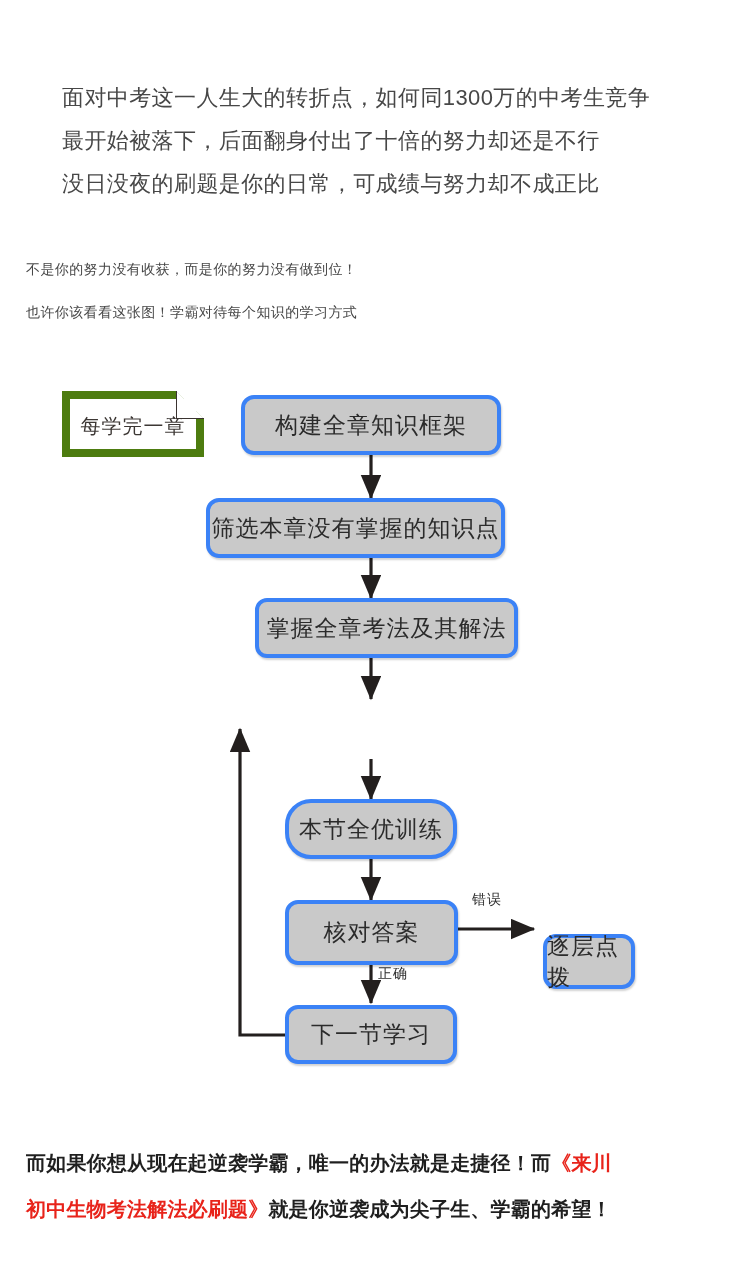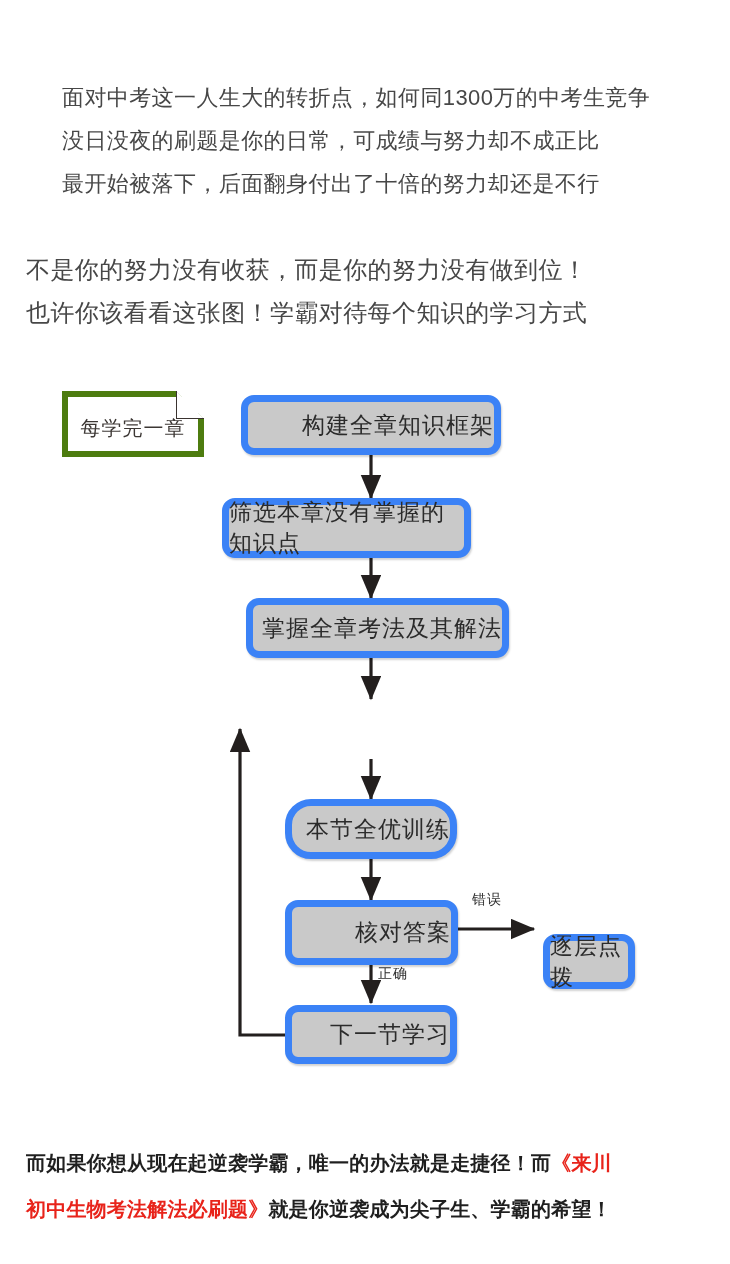--- a/index.html
+++ b/index.html
@@ -46,21 +46,21 @@
   }
 
   
   .lead-block {
     position: absolute;
     left: 26px;
     top: 248px;
     width: 680px;
   }
   .lead-line {
-    font-size: 24px;
+    font-size: 14px;
     line-height: 43px;
     color: #474747;
     letter-spacing: 0.4px;
     white-space: nowrap;
   }
 
   
   .flowchart {
     position: absolute;
     left: 0;
@@ -71,39 +71,39 @@
   .flow-svg {
     position: absolute;
     left: 0;
     top: 0;
     width: 730px;
     height: 720px;
   }
   .node {
     position: absolute;
     background: #c9c9c9;
-    border: 7px solid #3b82f6;
+    border: 4px solid #3b82f6;
     border-radius: 13px;
     box-sizing: border-box;
     display: flex;
     align-items: center;
-    justify-content: flex-end;
+    justify-content: center;
     color: #2b2b2b;
     font-size: 23px;
     letter-spacing: 1px;
     box-shadow: 1px 2px 2px rgba(0,0,0,0.18);
   }
   .note-card {
     position: absolute;
     left: 62px;
     top: 21px;
     width: 142px;
     height: 66px;
     background: #ffffff;
-    border: 6px solid #4d7c0f;
+    border: 8px solid #4d7c0f;
     box-sizing: border-box;
     display: flex;
     align-items: flex-end;
     justify-content: center;
     color: #3c3734;
     font-size: 20px;
     letter-spacing: 1px;
     padding-bottom: 9px;
     clip-path: polygon(0 0, calc(100% - 28px) 0, 100% 28px, 100% 100%, 0 100%);
   }
@@ -142,22 +142,22 @@
     color: #e8231a;
   }
 </style>
 </head>
 <body>
 
 <div class="quote-block">
   <div class="quote-bar"></div>
   <div class="quote-lines">
     <div class="quote-line">面对中考这一人生大的转折点，如何同1300万的中考生竞争</div>
+    <div class="quote-line">最开始被落下，后面翻身付出了十倍的努力却还是不行</div>
     <div class="quote-line">没日没夜的刷题是你的日常，可成绩与努力却不成正比</div>
-    <div class="quote-line">最开始被落下，后面翻身付出了十倍的努力却还是不行</div>
   </div>
 </div>
 
 <div class="lead-block">
   <div class="lead-line">不是你的努力没有收获，而是你的努力没有做到位！</div>
   <div class="lead-line">也许你该看看这张图！学霸对待每个知识的学习方式</div>
 </div>
 
 <div class="flowchart">
 
@@ -192,25 +192,25 @@
   </div>
   <svg class="note-fold" viewBox="0 0 28 28">
     <path d="M0,0 L28,28 L0,28 Z" fill="#ffffff" stroke="none" transform="translate(0,0)"></path>
     <path d="M0,0 L0,28 L28,28" fill="#ffffff" stroke="#3a3330" stroke-width="2"></path>
   </svg>
 
   <div class="node" style="left:241px; top:25px; width:260px; height:60px;">
     <span>构建全章知识框架</span>
   </div>
 
-  <div class="node" style="left:222px; top:128px; width:249px; height:60px;">
+  <div class="node" style="left:206px; top:128px; width:299px; height:60px;">
     <span>筛选本章没有掌握的知识点</span>
   </div>
 
-  <div class="node" style="left:246px; top:228px; width:263px; height:60px;">
+  <div class="node" style="left:255px; top:228px; width:263px; height:60px;border-radius:12px;">
     <span>掌握全章考法及其解法</span>
   </div>
 
 
   <div class="node" style="left:285px; top:429px; width:172px; height:60px;border-radius:26px;">
     <span>本节全优训练</span>
   </div>
 
   <div class="node" style="left:285px; top:530px; width:173px; height:65px;">
     <span>核对答案</span>

